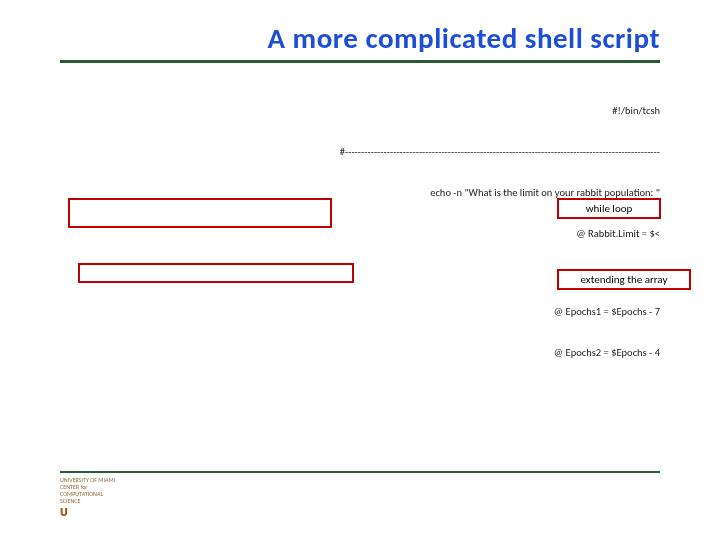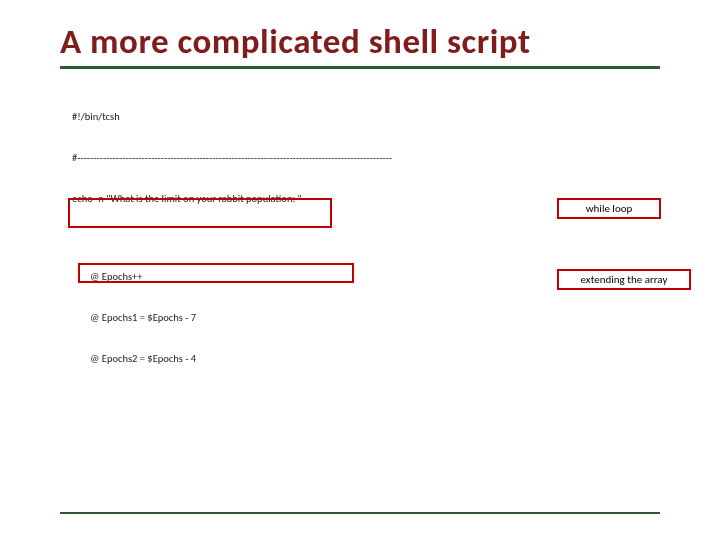--- a/index.html
+++ b/index.html
@@ -12,42 +12,44 @@
     overflow: hidden;
     position: relative;
   }
   .slide {
     padding: 20px 60px 0 60px;
     box-sizing: border-box;
     position: relative;
     height: 100%;
   }
   .title {
-    font-size: 35px;
+    font-size: 29px;
     font-weight: 700;
-    color: #7f1d1d;
+    color: #1d4ed8;
     margin: 0 0 4px 0;
     letter-spacing: 0.5px;
+    text-align: right;
   }
   .rule {
     border: 0;
     border-top: 3px solid #2a5a36;
     margin: 0 0 14px 0;
   }
   .code-area {
     position: relative;
     font-family: Calibri, Arial, sans-serif;
     font-size: 10.5px;
     line-height: 1.3;
     color: #222;
     padding-left: 12px;
   }
   .block {
     margin-bottom: 10px;
     white-space: pre;
+    text-align: right;
   }
   .indent {
     padding-left: 18px;
     display: inline-block;
   }
   .callout-label {
     position: absolute;
     border: 2px solid #c00000;
     font-size: 11px;
     padding: 2px 10px;
@@ -128,36 +130,45 @@
 
   <h1 class="title">A more complicated shell script</h1>
   <hr class="rule">
 
   <div class="code-area">
 
     <div class="block">
       <div>#!/bin/tcsh</div>
       <div>#--------------------------------------------------------------------------------------------------</div>
       <div>echo -n "What is the limit on your rabbit population: "</div>
+      <div>@ Rabbit.Limit = $&lt;</div>
     </div>
 
     <div class="block">
-      <div><span class="indent">@ Epochs++</span></div>
       <div><span class="indent">@ Epochs1 = $Epochs - 7</span></div>
       <div><span class="indent">@ Epochs2 = $Epochs - 4</span></div>
       
       
       
     </div>
 
   </div>
 
   <div class="hl-while"></div>
   <div class="hl-extend"></div>
 
   <div class="callout-label label-extend">extending the array</div>
   <div class="callout-label label-while">while loop</div>
 
   <div class="footer">
     <hr class="footer-rule">
+    <div class="footer-inner">
+      <div>
+        <div class="um-logo">UNIVERSITY OF MIAMI</div>
+        <div class="um-logo strong">CENTER for</div>
+        <div class="um-logo strong">COMPUTATIONAL</div>
+        <div class="um-logo strong">SCIENCE</div>
+        <div class="u-mark"></div>
+      </div>
+    </div>
   </div>
 
 </div>
 
 </body></html>

